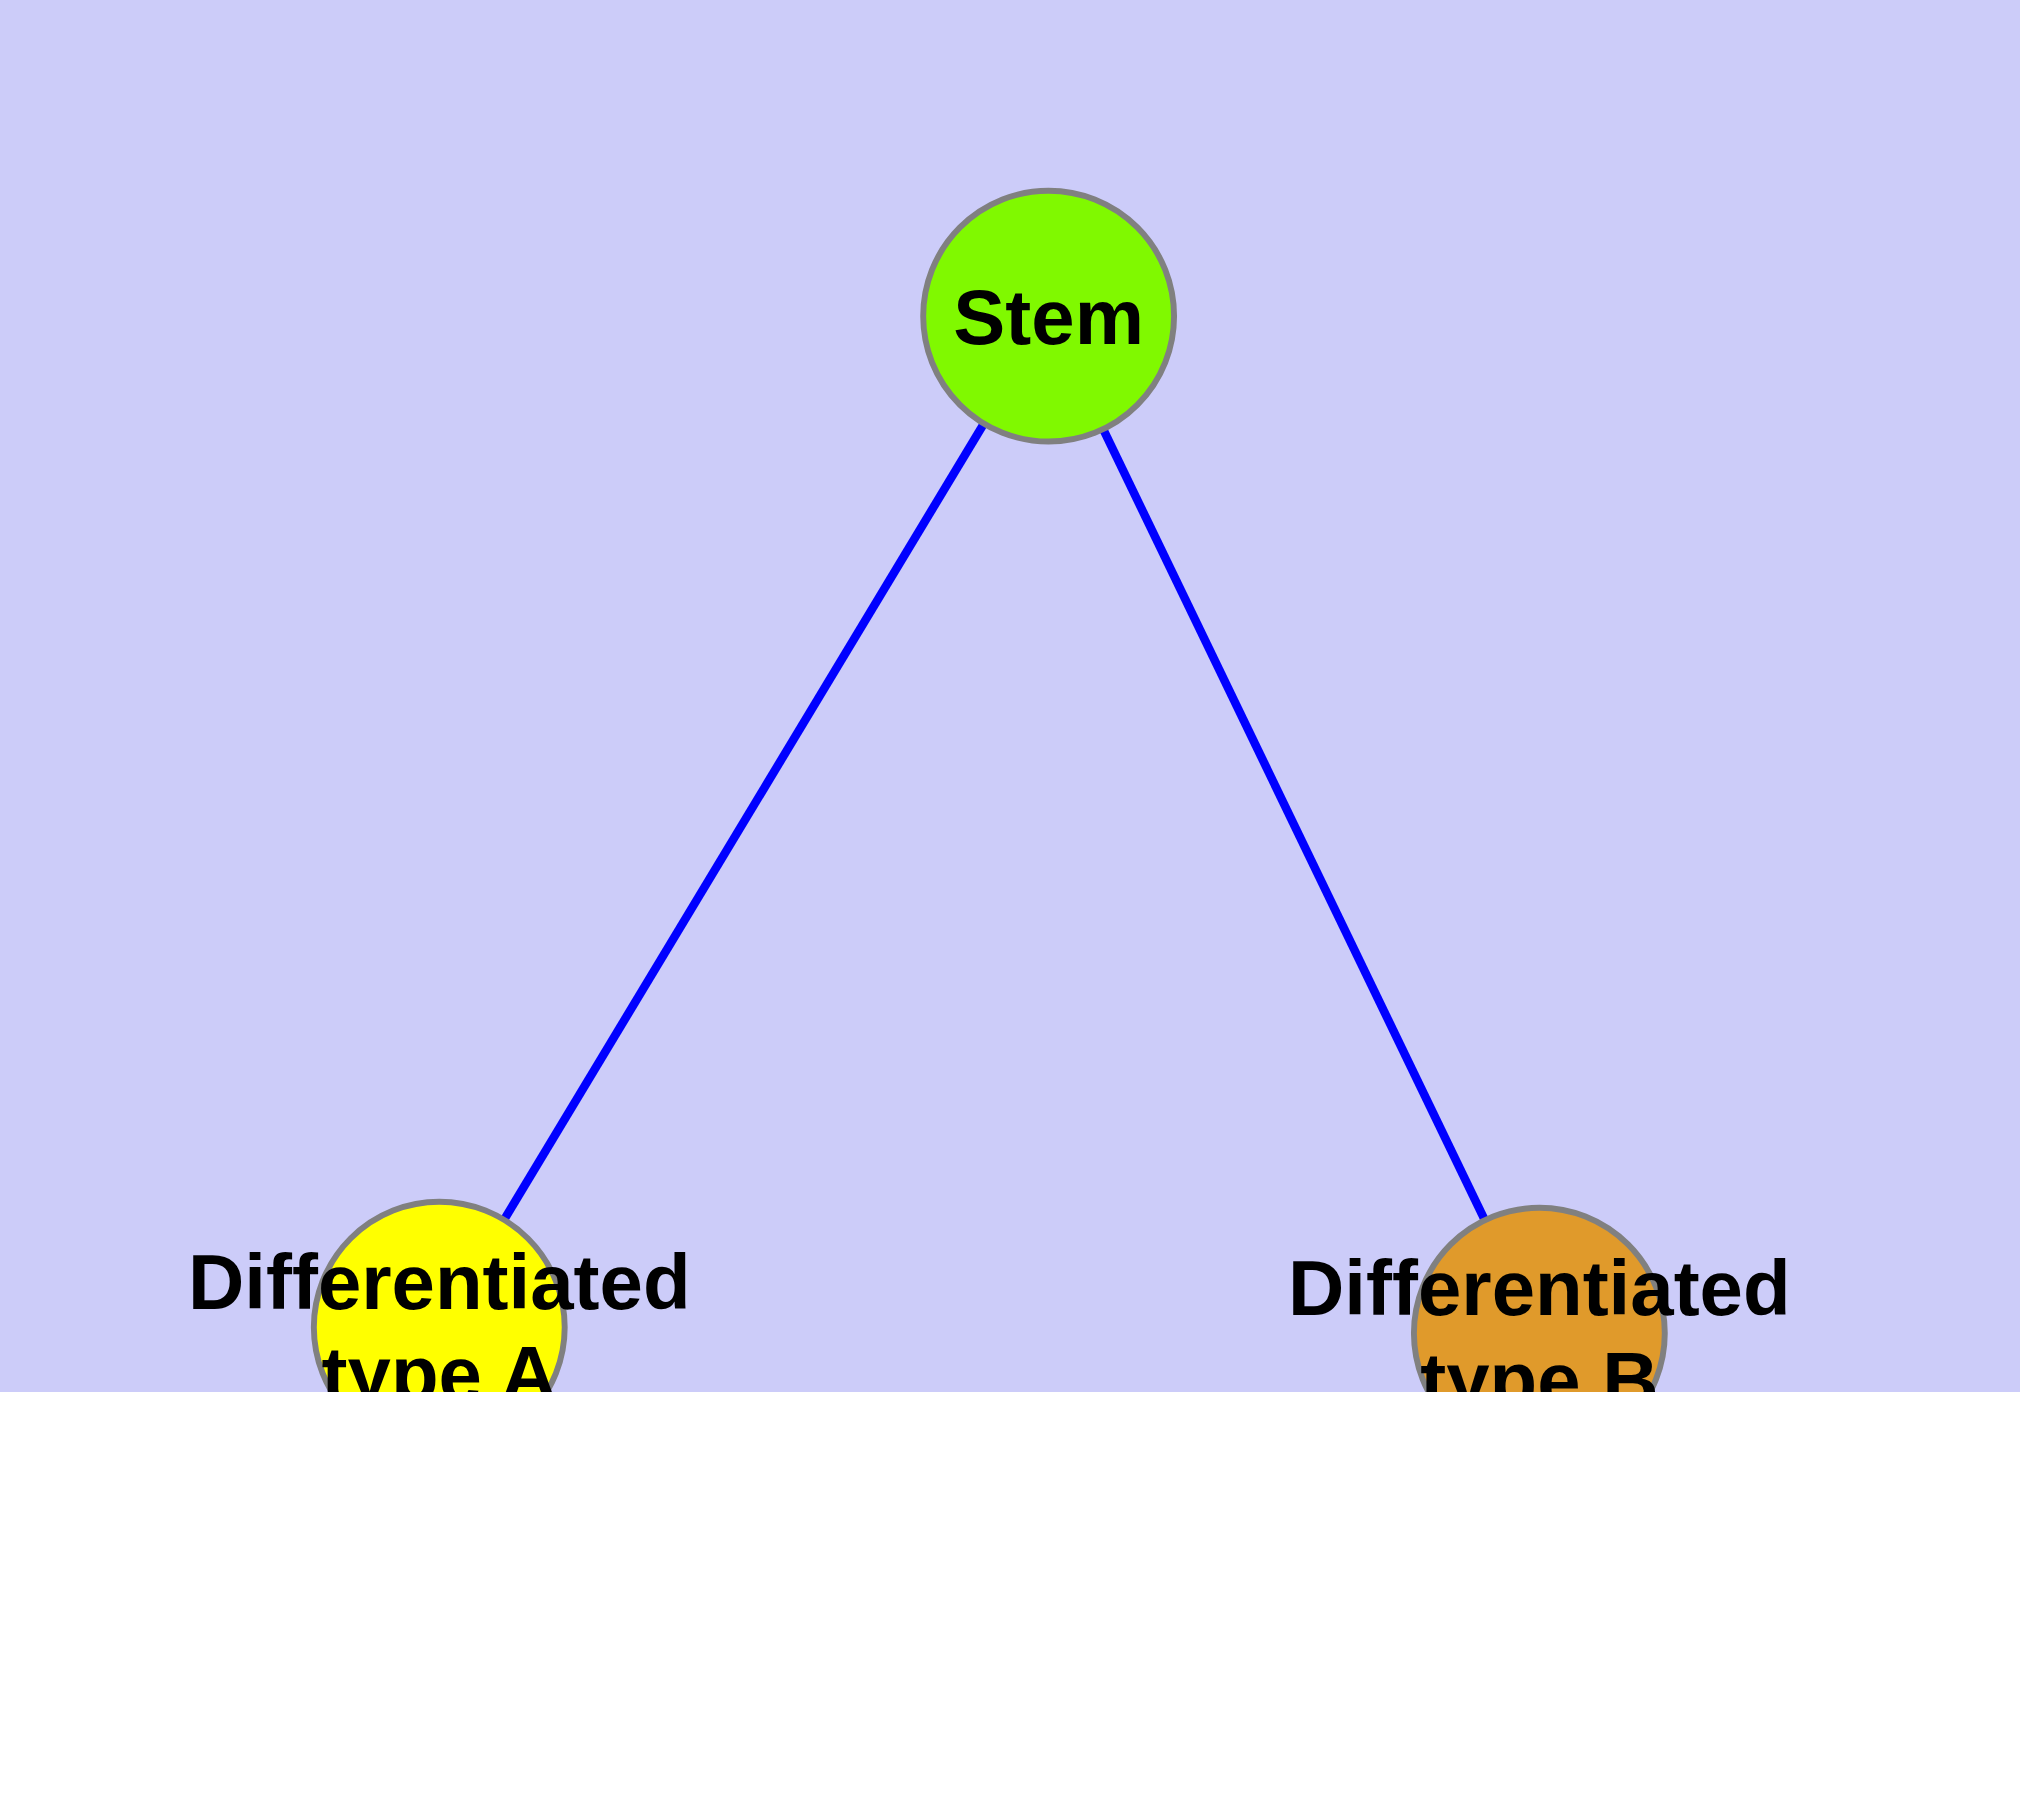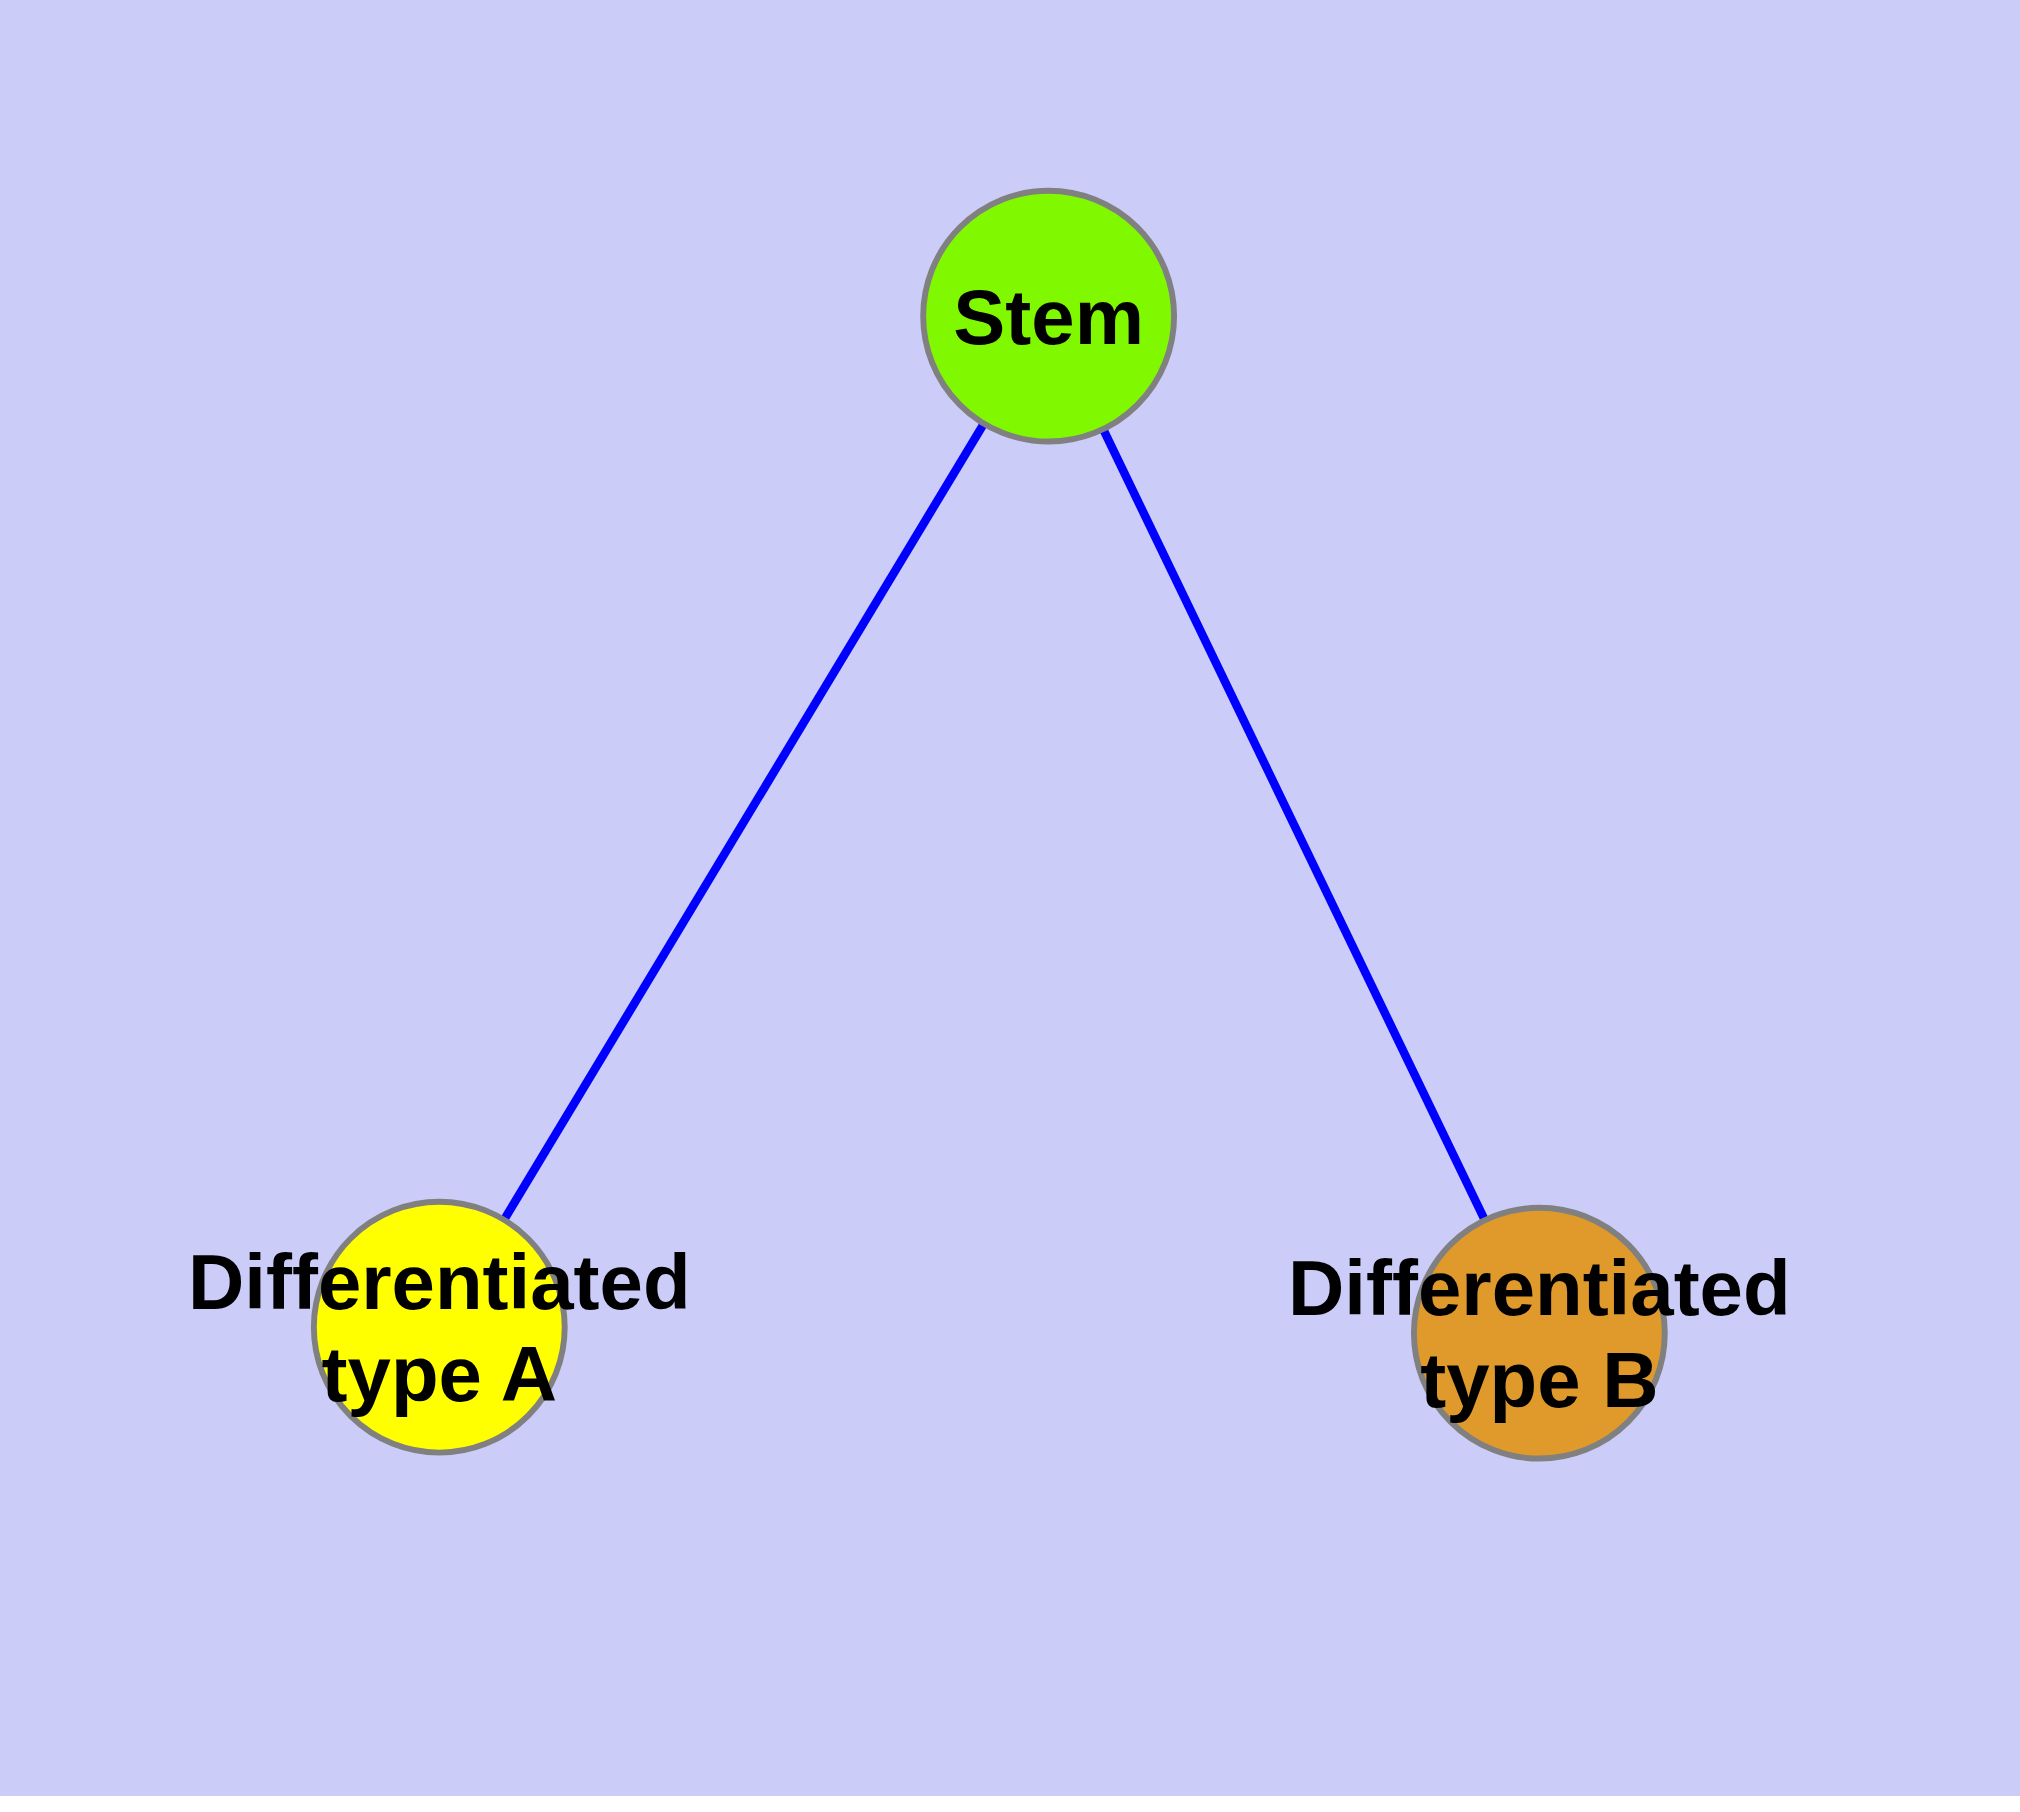--- a/index.html
+++ b/index.html
@@ -3,21 +3,21 @@
 <meta charset="utf-8">
 <style>
   html, body {
     margin: 0;
     padding: 0;
     background: #ffffff;
   }
   #stage {
     position: relative;
     width: 2021px;
-    height: 1796px;
+    height: 1392px;
     overflow: hidden;
     font-family: "Liberation Sans", sans-serif;
     text-align: right;
   }
   #graph-canvas {
     position: absolute;
     top: 0;
     left: 0;
     width: 2021px;
     height: 1812px;

